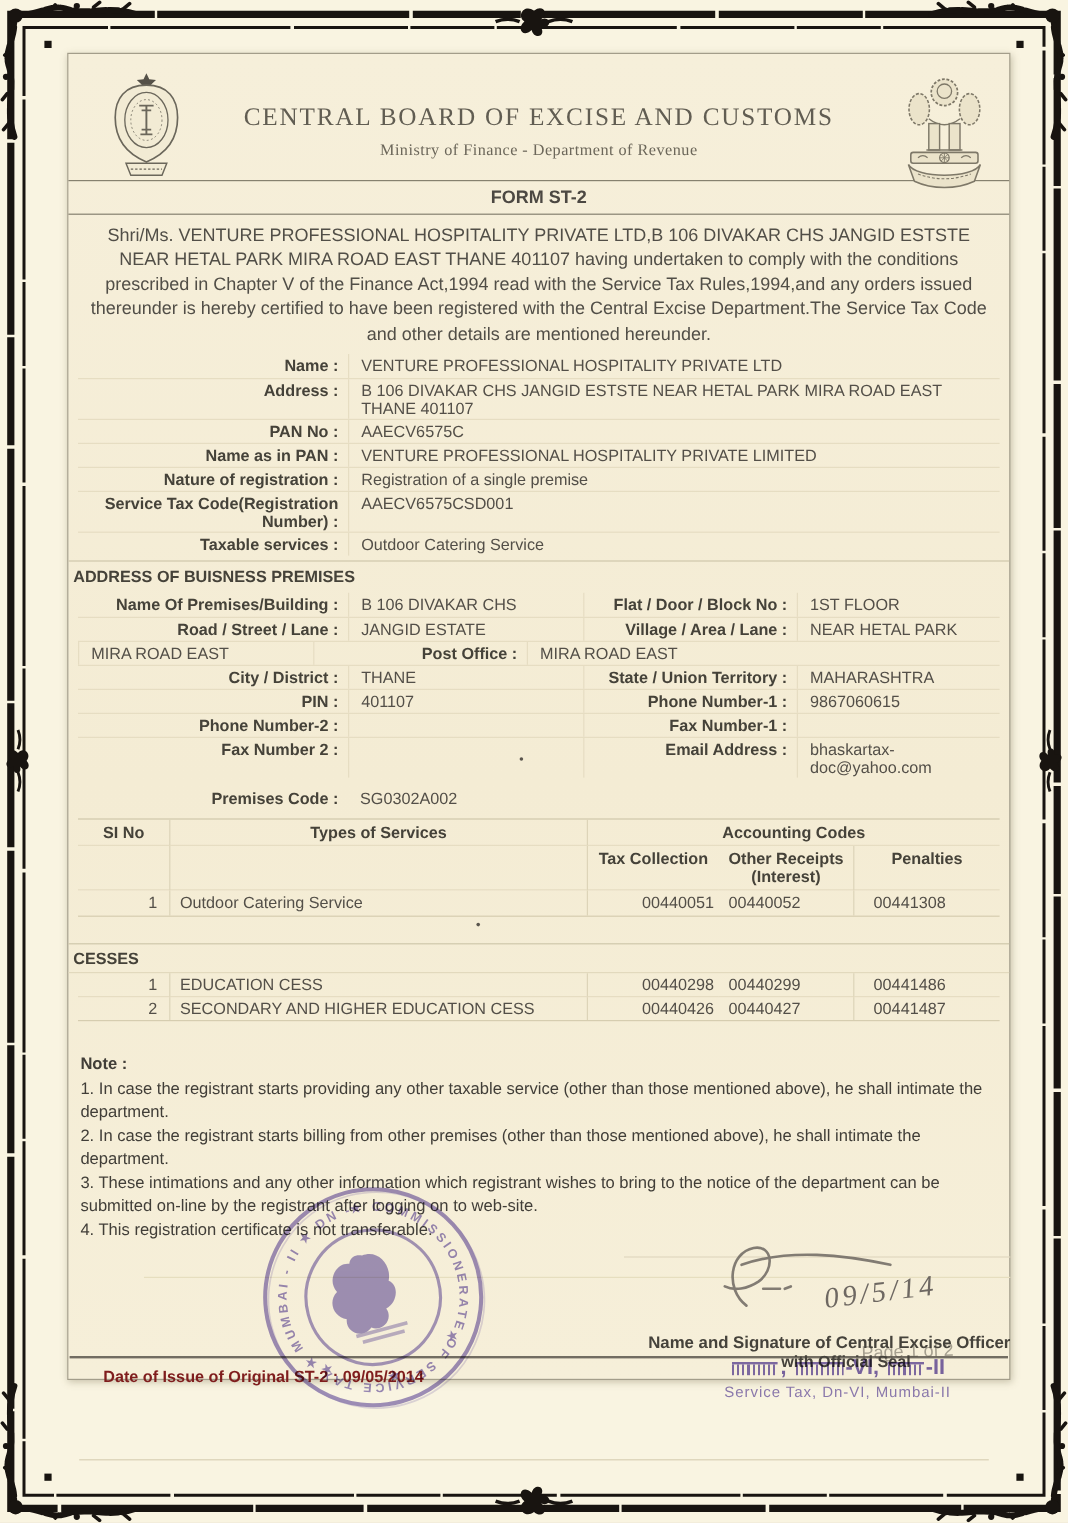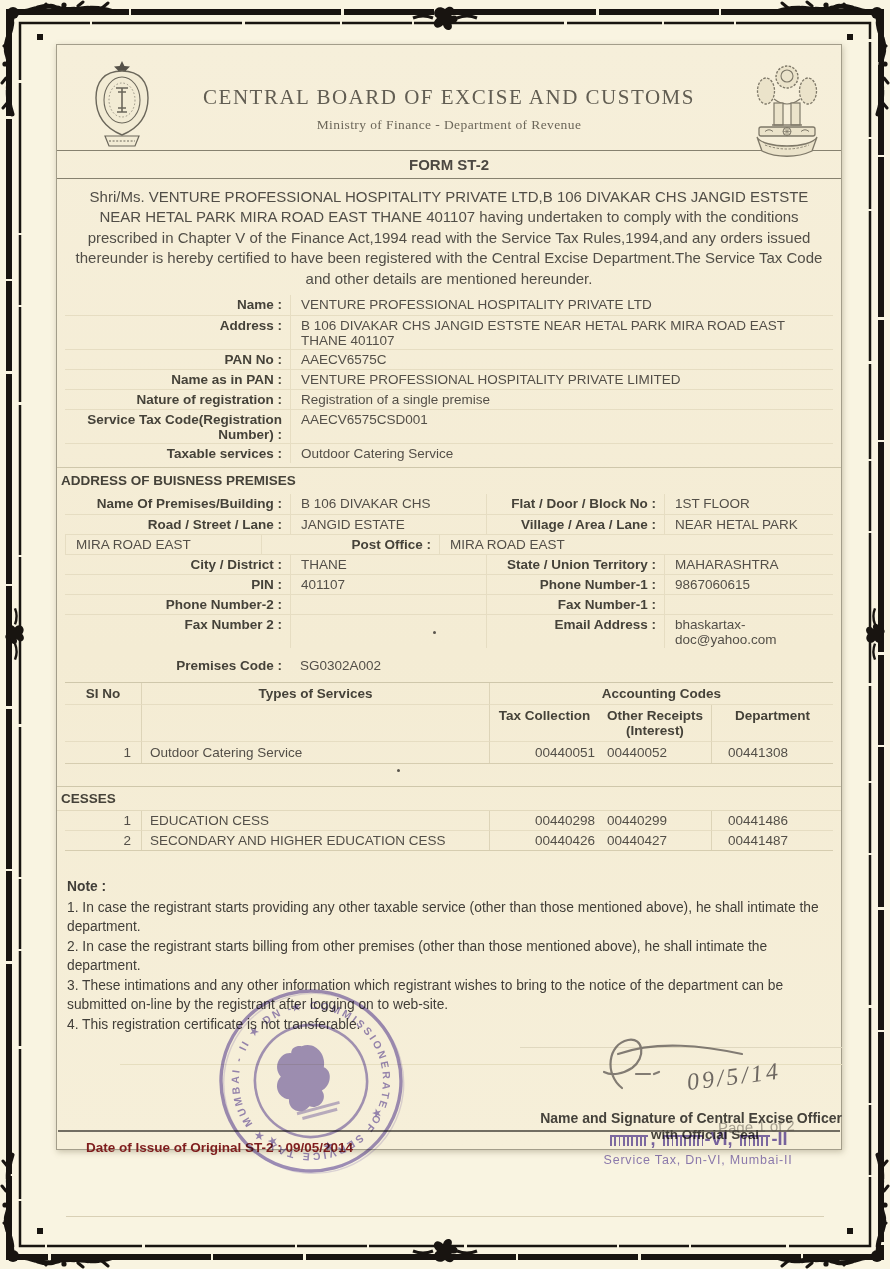--- a/index.html
+++ b/index.html
@@ -267,21 +267,21 @@
 
     <div class="svc">
       <div class="c-head b-b">SI No</div>
       <div class="c-head b-l b-b">Types of Services</div>
       <div class="c-head b-l b-b acct-span">Accounting Codes</div>
 
       <div class="b-b"></div>
       <div class="b-l b-b"></div>
       <div class="c-head b-l b-b">Tax Collection</div>
       <div class="c-head b-b">Other Receipts (Interest)</div>
-      <div class="c-head b-l b-b">Department</div>
+      <div class="c-head b-l b-b">Penalties</div>
 
       <div class="cell-si">1</div>
       <div class="cell-svcname b-l">Outdoor Catering Service</div>
       <div class="num-r b-l">00440051</div>
       <div class="num-l">00440052</div>
       <div class="num-l2 b-l">00441308</div>
     </div>
 
     <div class="cess-band">CESSES</div>
     <div class="cess">

